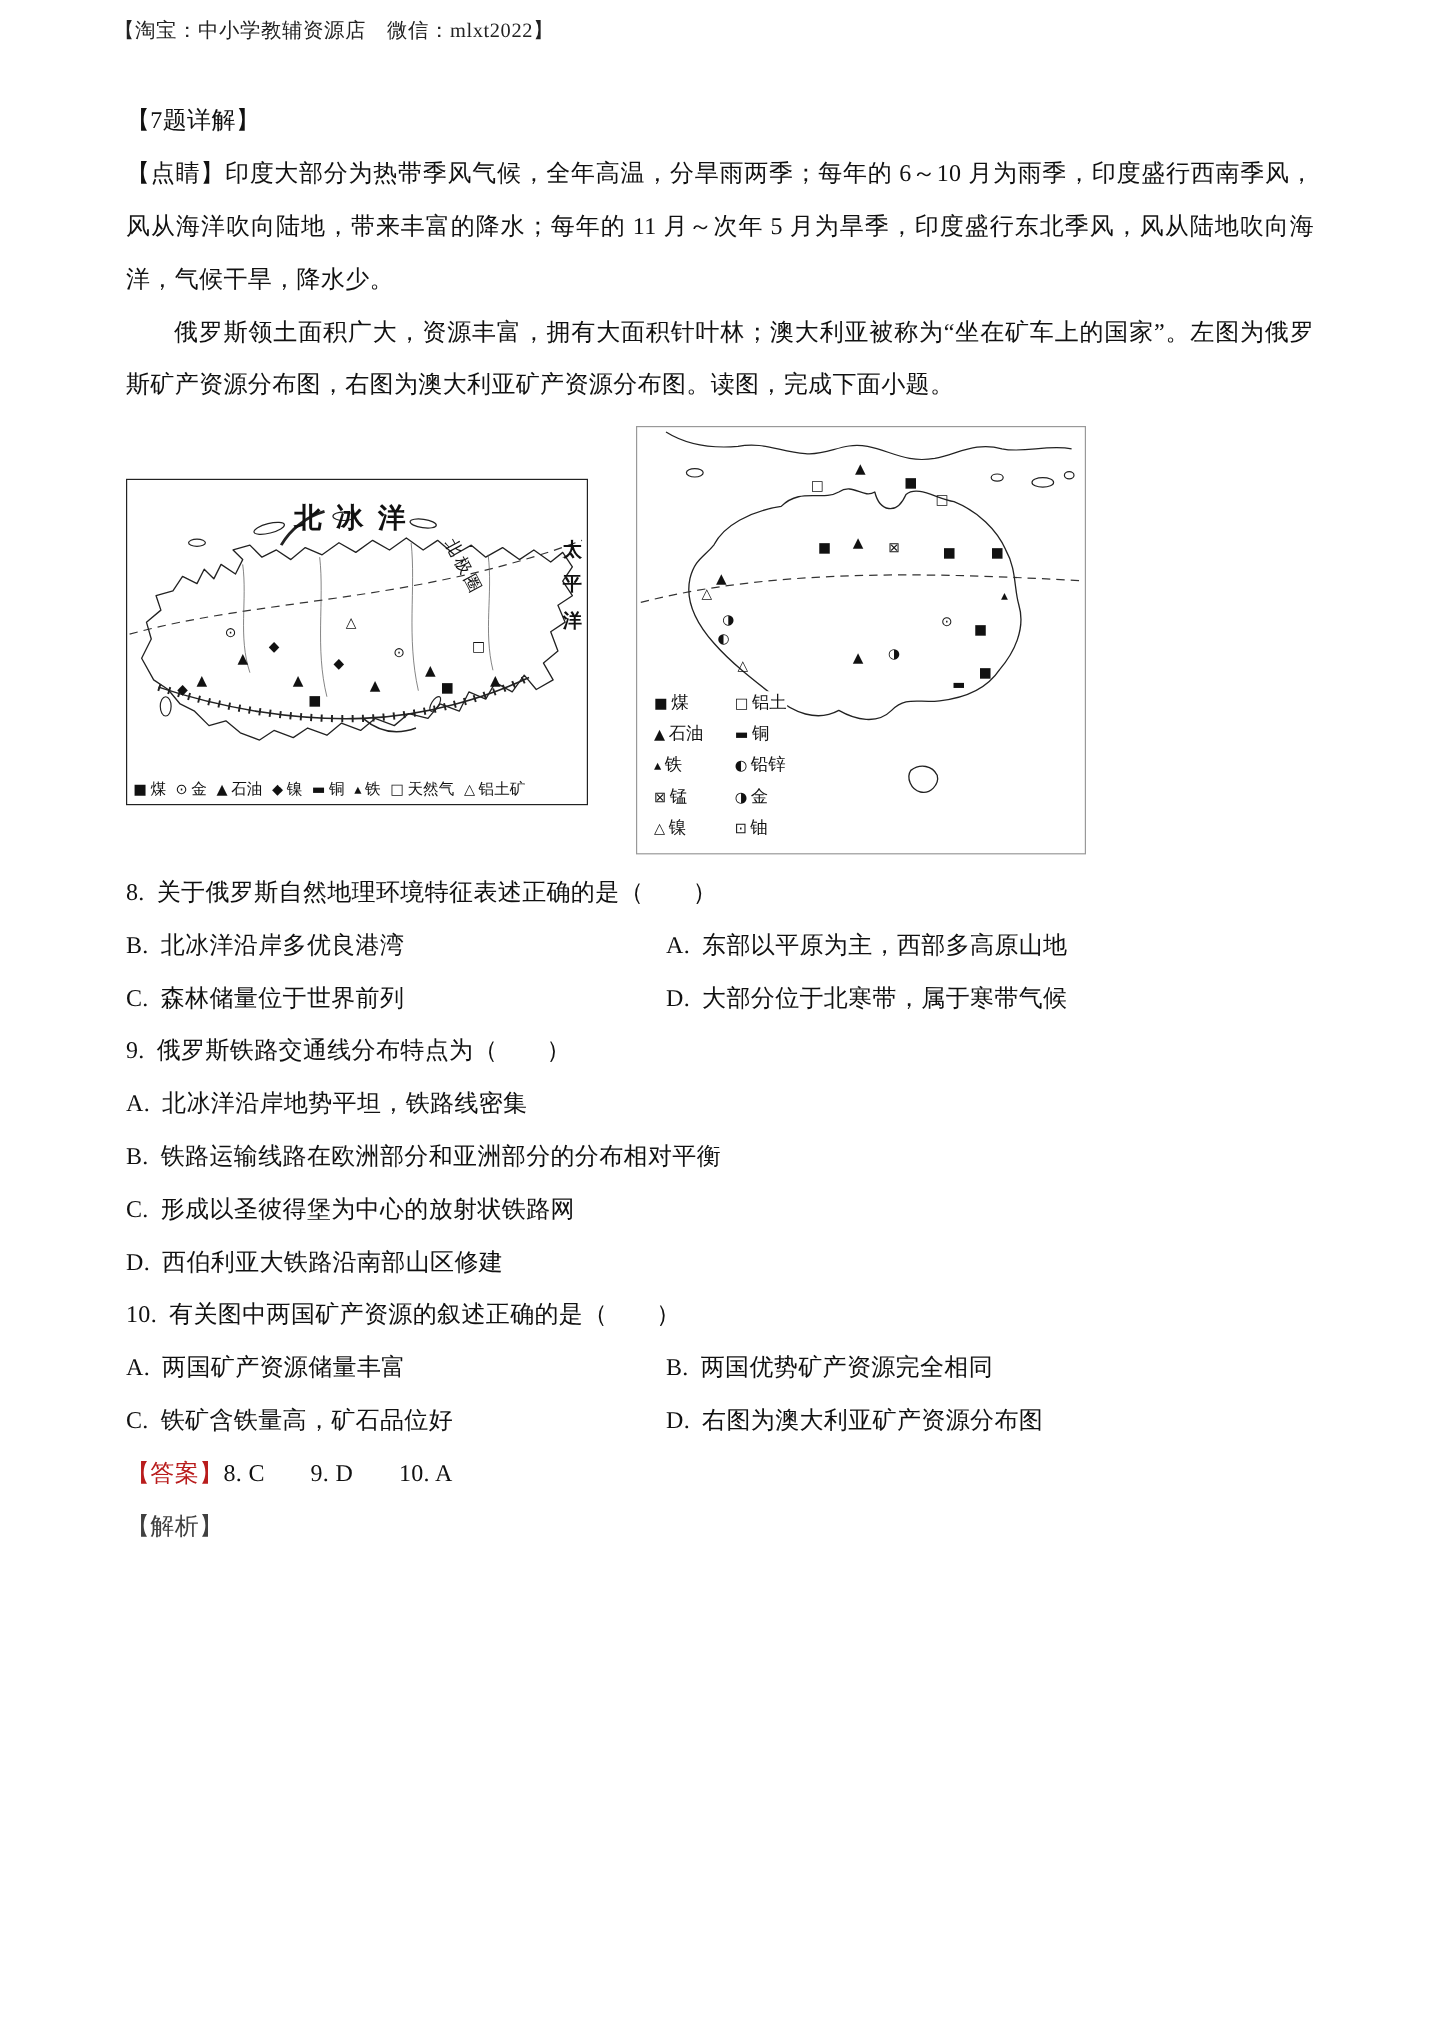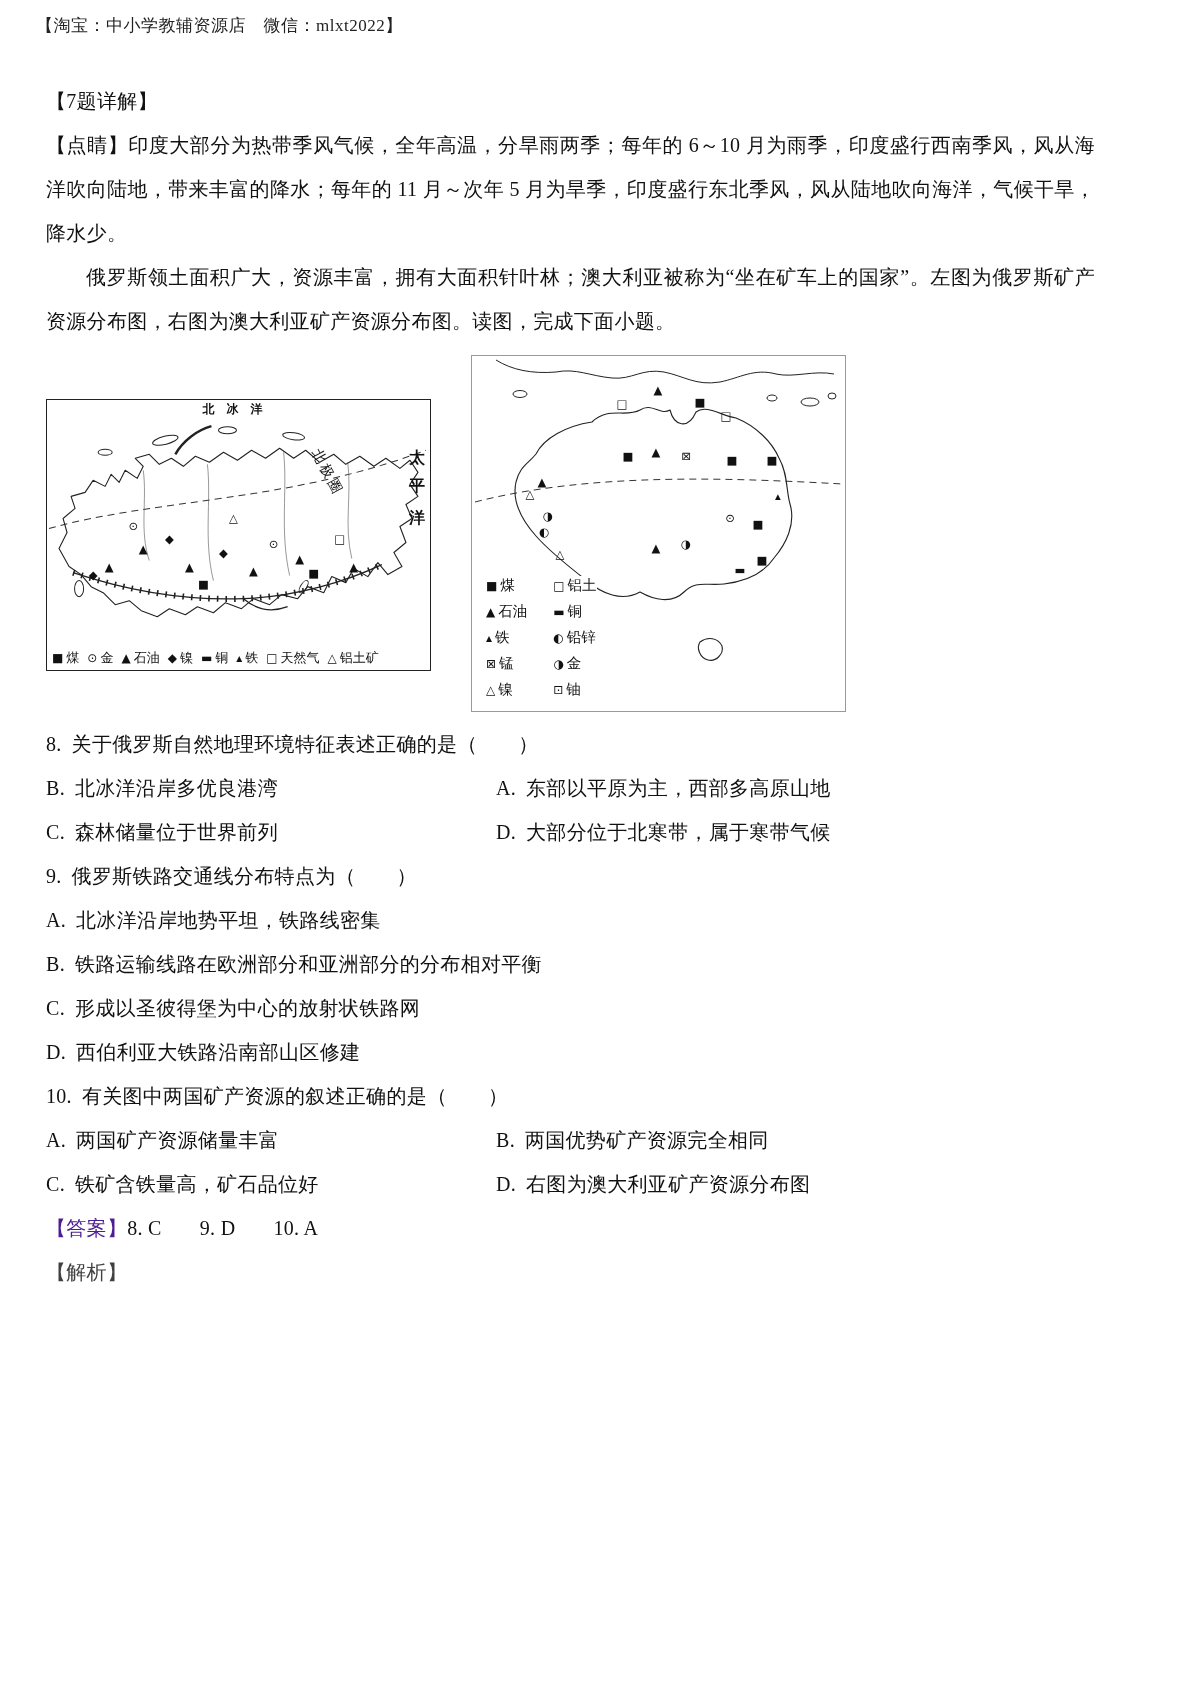--- a/index.html
+++ b/index.html
@@ -1,37 +1,37 @@
 <!DOCTYPE html>
 <html><head>
 <meta charset="utf-8">
 <style>
   *{margin:0;padding:0;box-sizing:border-box}
   html,body{background:#fff}
   body{width:1200px;height:1698px;font-family:"Liberation Serif","DejaVu Serif",serif;color:#111;position:relative;overflow:hidden}
-  .page{position:absolute;inset:0;padding:14px 105px 0 46px}
+  .page{position:absolute;inset:0;padding:14px 105px 0 105px}
   .doc-header{font-size:17px;letter-spacing:.5px;margin-left:-10px;color:#222}
   .content{margin-top:42px}
   .para,.line{font-size:20px;line-height:44px;letter-spacing:.3px}
   .para{text-align:justify}
   .indent{text-indent:2em}
   .maps-row{display:flex;align-items:flex-start;gap:40px;margin:12px 0 10px}
   .map{position:relative;background:#fff}
   .map-russia{width:385px;height:272px;border:1.5px solid #222;margin-top:44px}
   .map-australia{width:375px;height:357px;border:1px solid #999}
   .map svg{display:block;width:100%;height:100%}
   .coast{fill:none;stroke:#222;stroke-width:1.1;stroke-linejoin:round}
   .thin{fill:none;stroke:#555;stroke-width:.6}
   .dash{fill:none;stroke:#333;stroke-width:1;stroke-dasharray:7 5}
   .rail{fill:none;stroke:#222;stroke-width:1.3}
   .railhatch{fill:none;stroke:#222;stroke-width:6;stroke-dasharray:1.6 7}
   .isle{fill:none;stroke:#222;stroke-width:1}
   .map-sym{font-size:11.5px;fill:#111;font-family:"DejaVu Sans",sans-serif;text-anchor:middle}
   .map-label{position:absolute;color:#111}
-  .lbl-arctic{top:1px;left:50%;transform:translateX(-50%);font-size:12px;font-weight:700;letter-spacing:12px;white-space:nowrap}
+  .lbl-arctic{top:16px;left:50%;transform:translateX(-50%);font-size:23px;font-weight:700;letter-spacing:12px;white-space:nowrap}
   .lbl-pacific{top:36px;right:3px;writing-mode:vertical-rl;font-size:16px;font-weight:700;letter-spacing:30px}
   .lbl-circle{left:276px;top:46px;transform:rotate(62deg);transform-origin:0 0;font-size:14px;letter-spacing:3px;white-space:nowrap}
   .legend-russia{position:absolute;left:5px;bottom:3px;display:flex;gap:8px;font-size:13px;white-space:nowrap;background:#fff}
   .legend-aus{position:absolute;left:14px;bottom:12px;display:grid;grid-template-columns:auto auto;column-gap:26px;row-gap:7px;font-size:14.5px;background:#fff}
   .li{display:inline-flex;align-items:center;gap:3px}
   .li .sym{font-family:"DejaVu Sans",sans-serif;font-size:12px}
   .num{margin-right:10px}
   .ol{margin-right:10px}
   .opt-grid{display:grid;grid-template-columns:450px 1fr}
   .accent{color:#2e9bd6}
@@ -253,18 +253,18 @@
         <span><span class="ol">A.</span><span>两国矿产资源储量丰富</span></span>
         <span><span class="ol">B.</span><span>两国优势矿产资源完全相同</span></span>
       </div>
       <div class="opt-grid line">
         <span><span class="ol">C.</span><span>铁矿含铁量高，矿石品位好</span></span>
         <span><span class="ol">D.</span><span>右图为澳大利亚矿产资源分布图</span></span>
       </div>
     </div>
 
     <p class="line">
-      <span class="accent" style="color: #4c1d95;">【答案】</span><span class="ans-item">8. C</span><span class="ans-item">9. D</span><span class="ans-item">10. A</span>
+      <span class="accent" style="color: #b91c1c;">【答案】</span><span class="ans-item">8. C</span><span class="ans-item">9. D</span><span class="ans-item">10. A</span>
     </p>
     <p class="line accent" style="color: #404040;">【解析】</p>
 
   </div>
 </div>
 
 </body></html>

